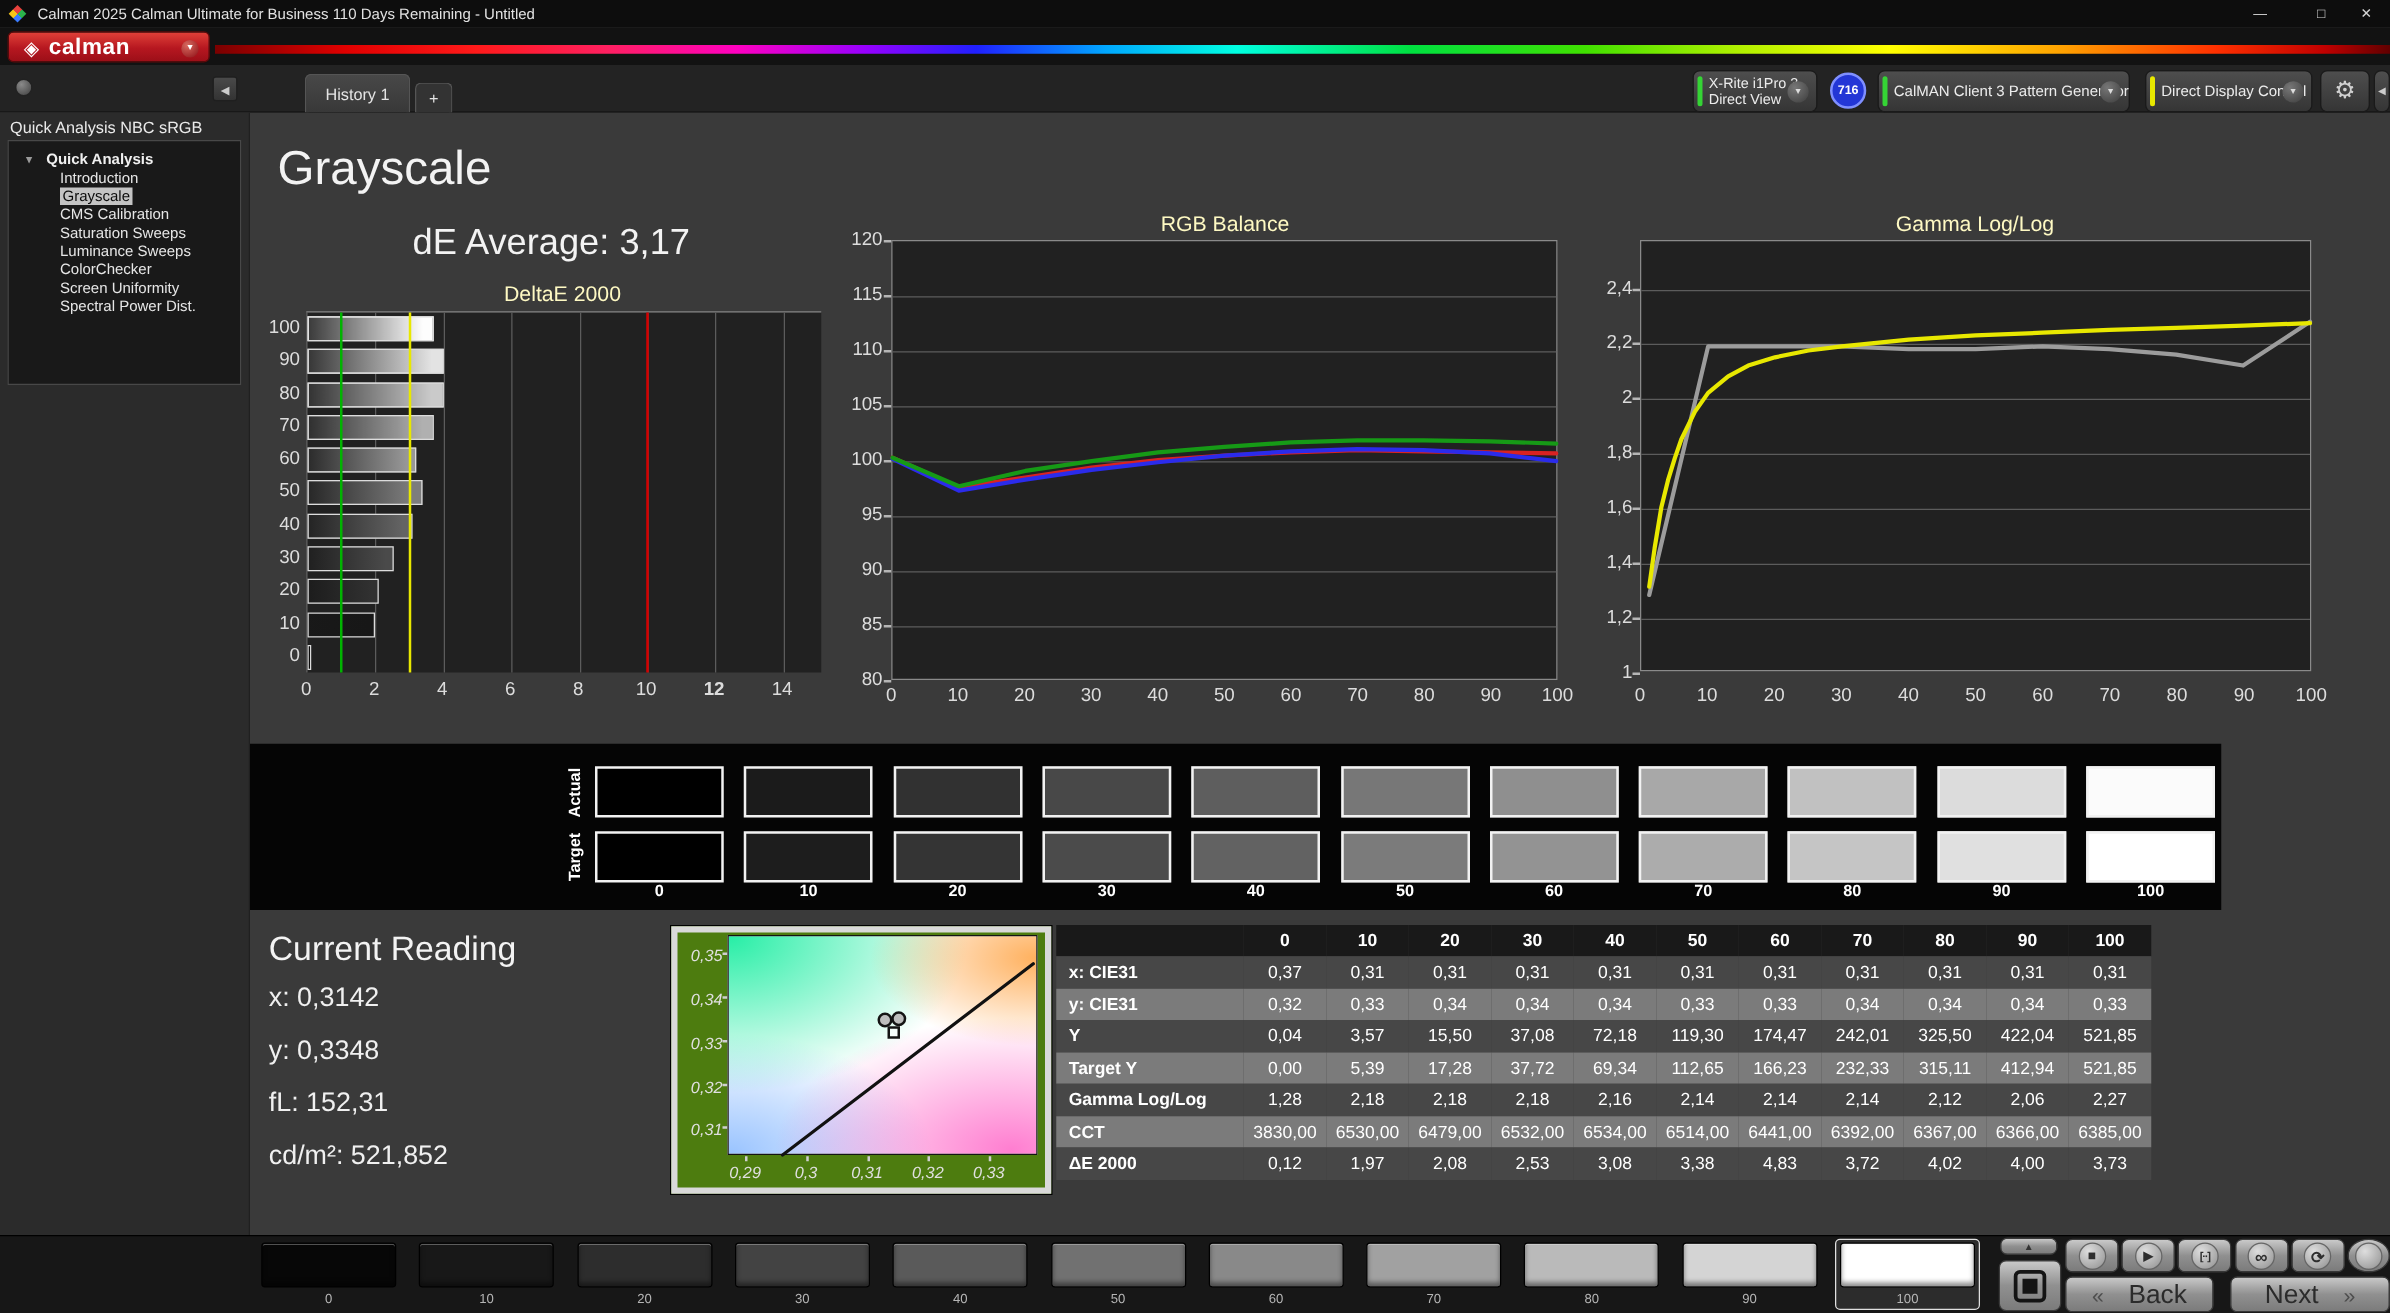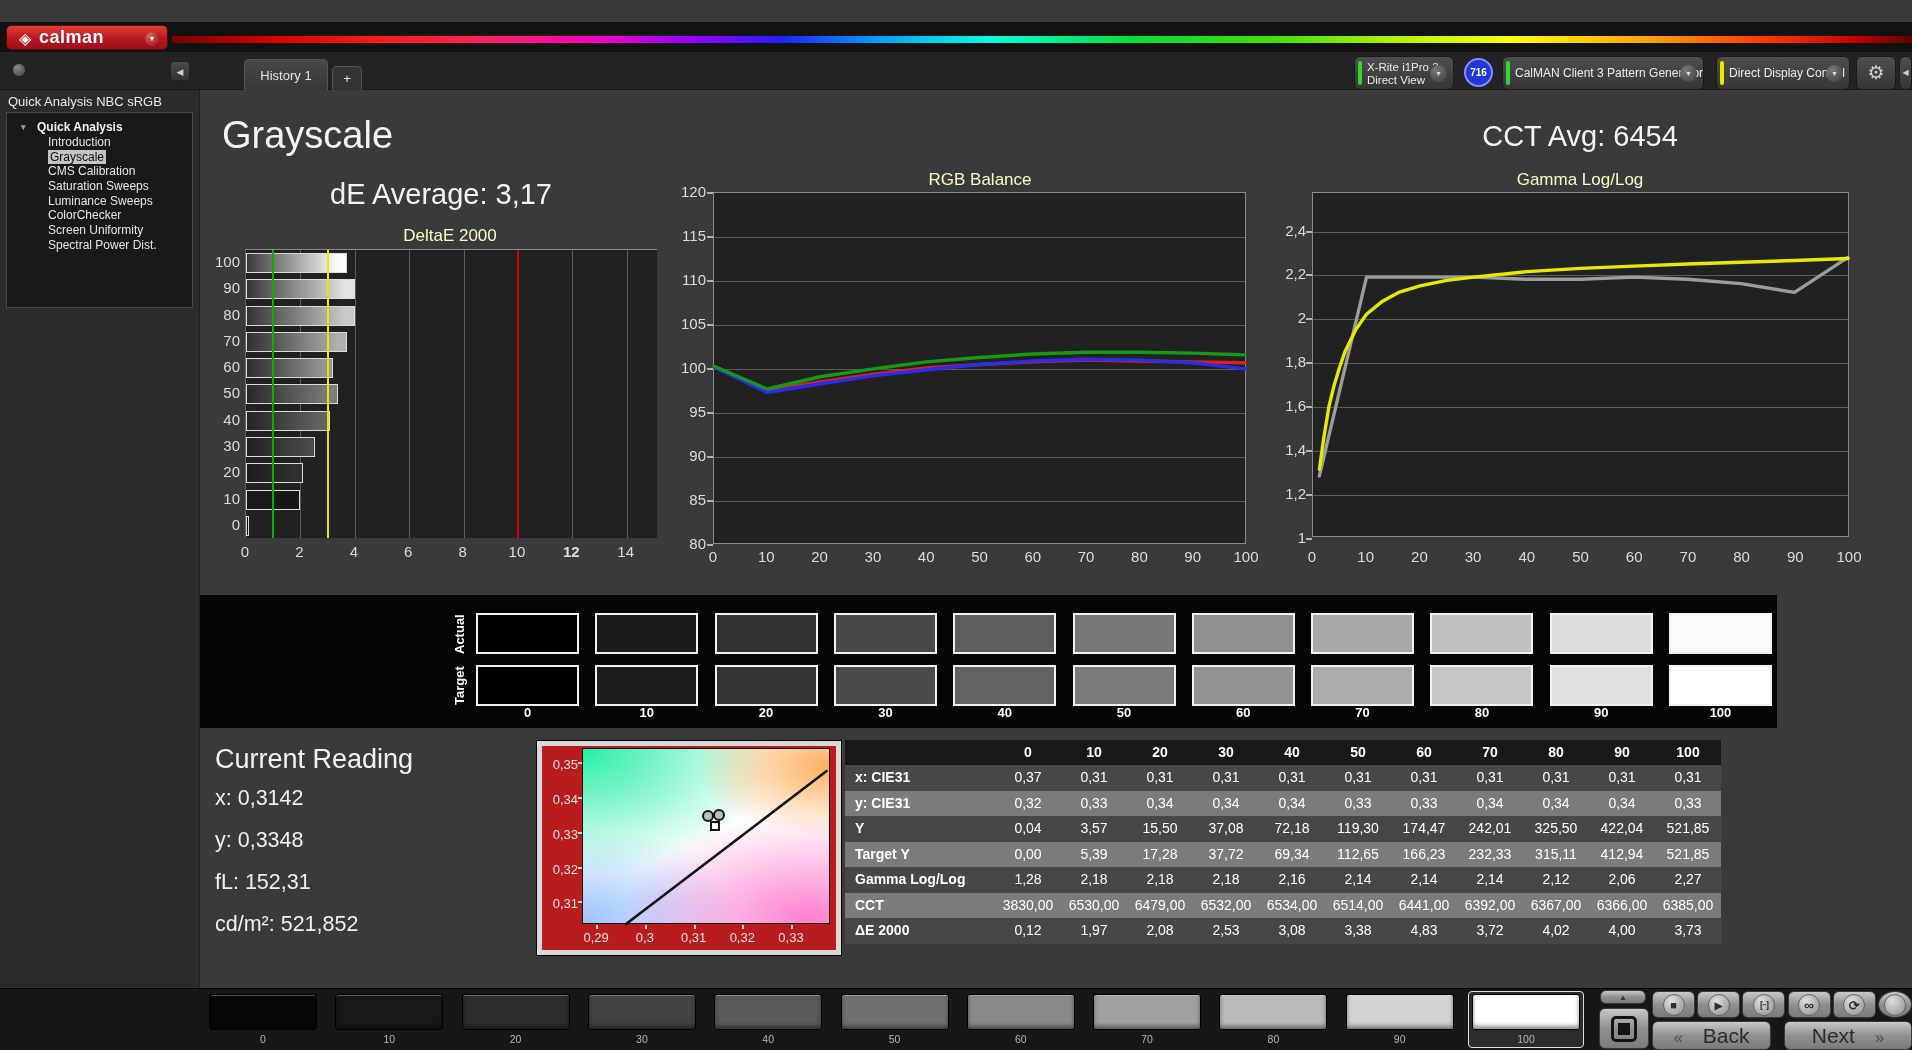--- a/index.html
+++ b/index.html
@@ -72,22 +72,22 @@
   .rot-label { position:absolute; width:18px; height:52px; color:#fff; font-size:13px; font-weight:bold;
     writing-mode:vertical-rl; transform:rotate(180deg); text-align:center; }
   .band-swatch { position:absolute; border:2px solid #f2f2f2; }
   .band-num { position:absolute; color:#fff; font-size:13px; font-weight:bold; text-align:center; }
 
   
   .cr-title { position:absolute; left:215px; top:744px; font-size:27px; color:#f3f3f3; }
   .cr-line { position:absolute; left:215px; font-size:21.5px; color:#f0f0f0; }
 
   
-  .cie-frame { position:absolute; left:537px; top:741px; width:304px; height:214px; background:#b91c1c;
-    border:5px solid #d9d9d9; box-shadow:0 0 0 1px #000; }
+  .cie-frame { position:absolute; left:537px; top:741px; width:304px; height:214px; background:#4d7c0f;
+    border:5px solid #d9d9d9; box-shadow:0 0 0 1px #000;font-style:italic; }
   .cie-plot { position:absolute; left:40px; top:2px; width:248px; height:176px; border:1px solid #141414;
     background:
       radial-gradient(120% 90% at 100% 10%, rgba(255,150,40,0.75) 0%, rgba(255,150,40,0) 45%),
       radial-gradient(140% 110% at 92% 98%, rgba(255,20,170,0.55) 0%, rgba(255,20,170,0) 55%),
       radial-gradient(130% 120% at 0% 0%, rgba(0,235,150,0.85) 0%, rgba(0,235,150,0) 60%),
       radial-gradient(120% 100% at 0% 100%, rgba(110,170,255,0.7) 0%, rgba(110,170,255,0) 55%),
       #ffffff; }
   .cie-ylab { position:absolute; width:34px; text-align:right; font-size:13px; color:#e0e0e0; height:14px; line-height:14px; }
   .cie-xlab { position:absolute; transform:translateX(-50%); font-size:13px; color:#e0e0e0; }
   .cie-circle { position:absolute; width:12px; height:12px; border-radius:50%; background:#bdbdbd; border:2px solid #141414; }
@@ -114,20 +114,27 @@
     background:radial-gradient(circle at 35% 30%, #dedede, #8f8f8f); border:1px solid #666;
     color:#2e2e2e; font-size:11px; text-align:center; line-height:21px; font-weight:bold; }
   .backnext { color:#2b2b2b; font-size:21px; text-align:center; }
   .bn-arrow { color:#4d4d4d; font-size:17px; }
 </style>
 </head>
 <body>
 
 <div id="app">
 
+  <div class="titlebar">
+    <div class="title-icon"></div>
+    <div class="title-text">Calman 2025 Calman Ultimate for Business 110 Days Remaining  - Untitled</div>
+    <div class="winbtn" style="left:1789px;">—</div>
+    <div class="winbtn" style="left:1838px;">□</div>
+    <div class="winbtn" style="left:1874px;">✕</div>
+  </div>
 
   <div class="brandbar">
     <div class="logo-btn">
       <span class="logo-diamond">◈</span>
       <span class="logo-text">calman</span>
       <span class="logo-dd">▼</span>
     </div>
     <div class="rainbow"></div>
   </div>
 
@@ -175,21 +182,20 @@
           <div class="tree-item"><span>Luminance Sweeps</span></div>
           <div class="tree-item"><span>ColorChecker</span></div>
           <div class="tree-item"><span>Screen Uniformity</span></div>
           <div class="tree-item"><span>Spectral Power Dist.</span></div>
         </div>
     </div>
   </div>
 
   <div class="h-page" style="left:222px; top:114px; font-size:38px;">Grayscale</div>
   <div class="h-page" style="left:330px; top:178px; font-size:29px;">dE Average: 3,17</div>
-  <div class="h-page" style="left:1430px; top:120px; width:300px; text-align:center; font-size:29px;">CCT Avg: 6454</div>
 
   <div class="chart-title" style="left:300px; top:226px; width:300px;">DeltaE 2000</div>
   <div class="chart-title" style="left:830px; top:170px; width:300px;">RGB Balance</div>
   <div class="chart-title" style="left:1430px; top:170px; width:300px;">Gamma Log/Log</div>
 
   <div id="deltae-ylabels" class="labelbox" style="left:198px; top:249px; width:42px; height:289px;">
       <div class="axis-ylab" style="top: 4px;">100</div>
       <div class="axis-ylab" style="top: 30.3px;">90</div>
       <div class="axis-ylab" style="top: 56.5px;">80</div>
       <div class="axis-ylab" style="top: 82.8px;">70</div>

